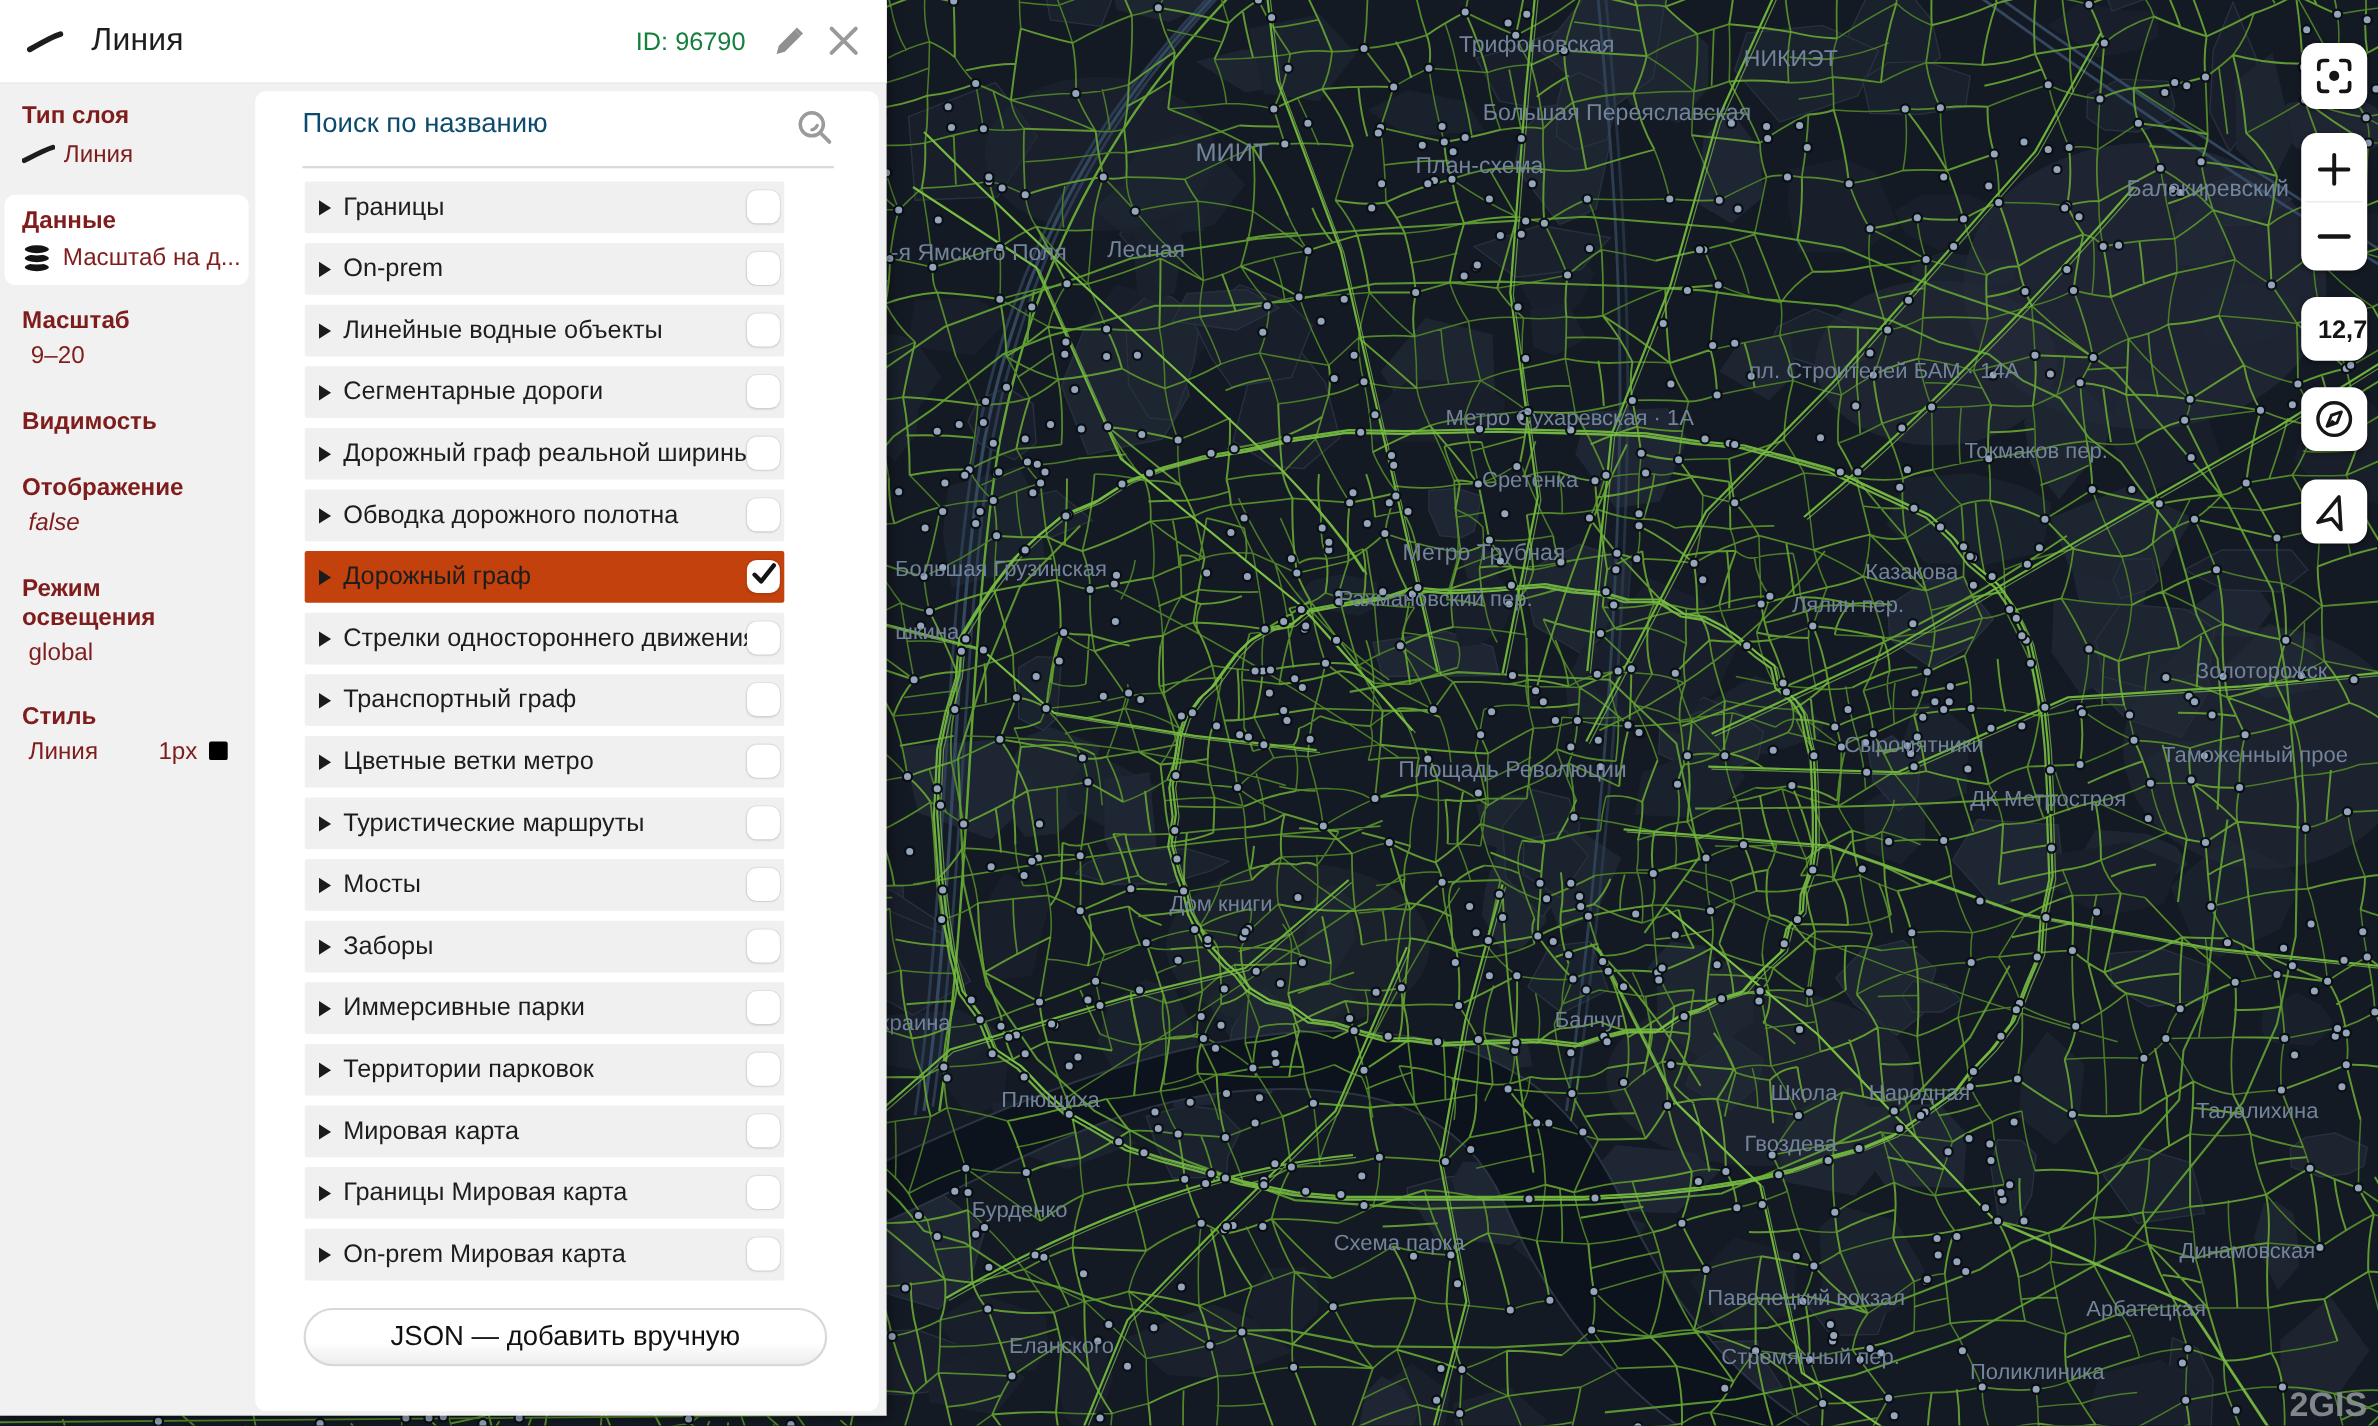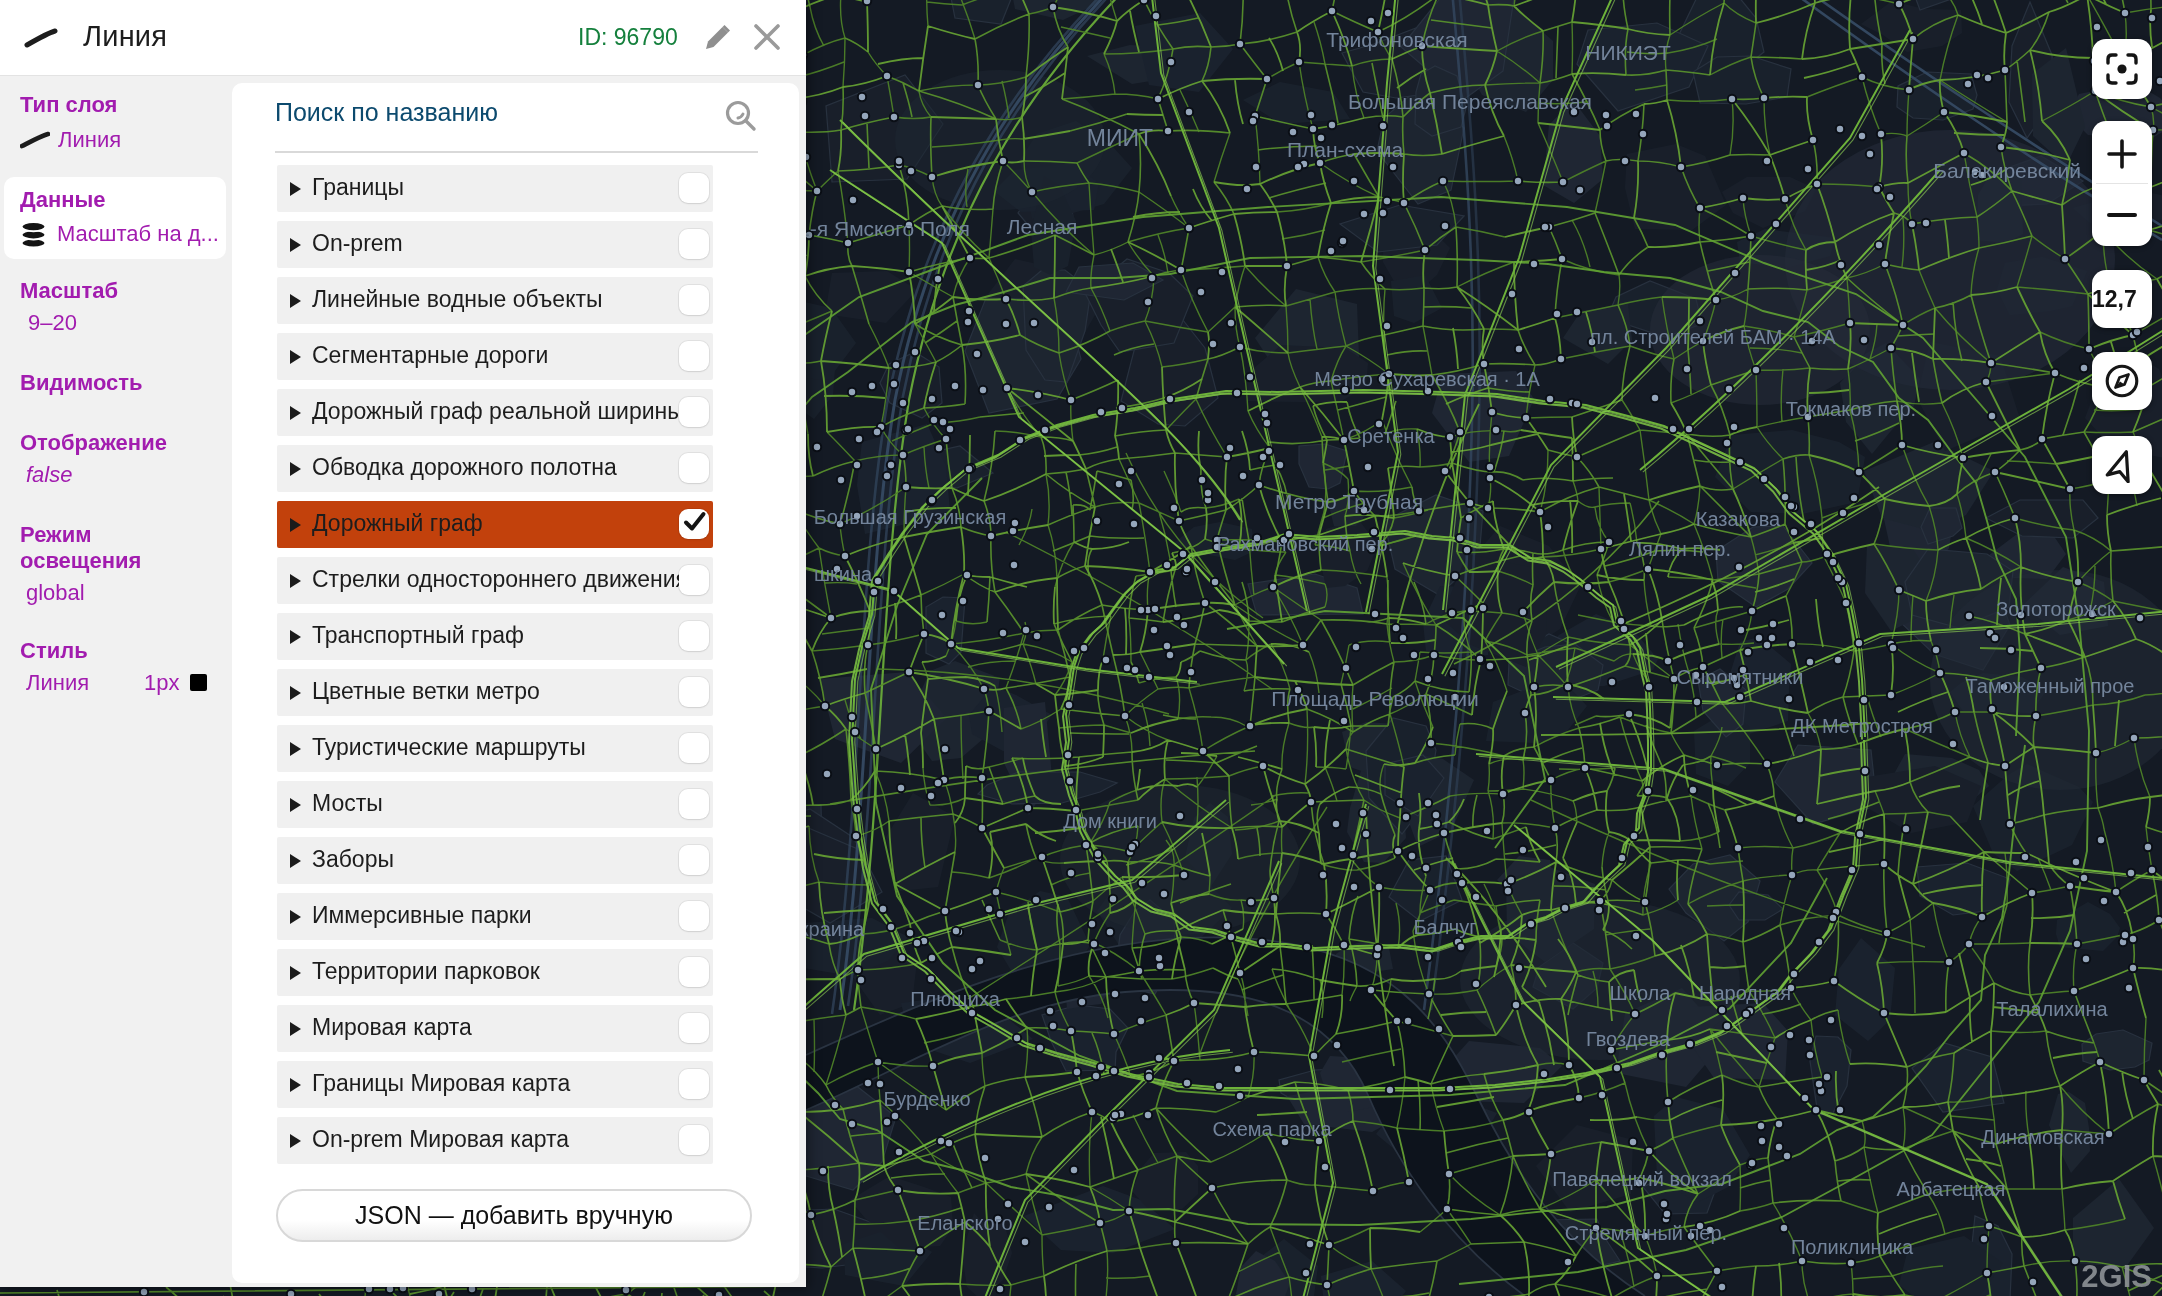--- a/index.html
+++ b/index.html
@@ -16,21 +16,21 @@
 .row.sel{background:#c2410c}
 .tri{position:absolute;left:13px;top:17px;width:0;height:0;border-left:11px solid #1b1b1b;
   border-top:7px solid transparent;border-bottom:7px solid transparent}
 .rlab{position:absolute;left:35px;top:9px;font-size:23px;color:#1d1d1d}
 .cb{position:absolute;right:4px;top:8px;width:30px;height:30px;background:#fff;border-radius:9px;
   box-shadow:0 0 0 1px rgba(0,0,0,.06),0 1px 2px rgba(0,0,0,.08)}
 .cb svg{position:absolute;left:0px;top:-2px}
 #jsonbtn{position:absolute;left:44px;top:1106px;width:472px;height:49px;border:2px solid #d8d8d8;
   border-radius:28px;background:linear-gradient(#ffffff 60%,#ededed);font-size:25px;color:#111;
   text-align:center;line-height:49px}
-.sb{position:absolute;font-size:22px;color:#a21caf}
+.sb{position:absolute;font-size:22px;color:#7f1d1d}
 .sbb{font-weight:bold}
 #dcard{position:absolute;left:4px;top:177px;width:222px;height:82px;background:#fff;border-radius:10px}
 .mbtn{position:absolute;left:2092px;width:60px;background:#fff;border-radius:14px;
   box-shadow:0 1px 5px rgba(0,0,0,.45)}
 </style></head><body>
 <svg width="2162" height="1296" viewBox="0 0 2162 1296" style="position:absolute;left:0;top:0">
     <rect width="2162" height="1296" fill="#141a24"></rect>
     <g opacity="0.85">
       <polygon points="1920,379 1914,406 1890,432 1872,454 1846,422 1840,383 1865,354 1886,343" fill="#1f2733"></polygon>
       <polygon points="1073,219 1070,234 1044,238 1033,231 1018,213 1033,191 1054,194 1071,197" fill="#1a212c" stroke="#2c3644" stroke-width="1.2"></polygon>
@@ -1179,21 +1179,21 @@
    <circle cx="17" cy="17" r="4.6" fill="#141414"></circle>
     </svg>
 </div>
 <div class="mbtn" style="top:121px;height:125px">
   <svg class="abs" style="left:15px;top:18px" width="30" height="30" viewBox="0 0 30 30">
    <path d="M15,2 V28 M2,15 H28" stroke="#141414" stroke-width="3.6" stroke-linecap="round"></path>
     </svg>
   <div class="abs" style="left:4px;top:62px;width:52px;height:1px;background:#e4e4e4"></div>
   <div class="abs" style="left:15px;top:92px;width:30px;height:4px;background:#141414;border-radius:2px"></div>
 </div>
-<div class="mbtn" style="top:270px;height:58px;text-align:left;line-height:58px;font-size:23px;color:#141414;font-weight:bold">12,7</div>
+<div class="mbtn" style="top:270px;height:58px;text-align:right;line-height:58px;font-size:23px;color:#141414;font-weight:bold">12,7</div>
 <div class="mbtn" style="top:352px;height:58px">
   <svg class="abs" style="left:12px;top:11px" width="36" height="36" viewBox="0 0 36 36">
    <circle cx="18" cy="18" r="14.8" fill="none" stroke="#161616" stroke-width="3.1"></circle>
    <path d="M24.5,11.5 L20.5,21.5 L11.5,24.5 L15.5,14.5 Z" fill="none" stroke="#161616" stroke-width="2.7" stroke-linejoin="round"></path>
    <path d="M11.5,24.5 L20.5,21.5 L16,18.5 Z" fill="#161616"></path>
     </svg>
 </div>
 <div class="mbtn" style="top:436px;height:58px">
   <svg class="abs" style="left:13px;top:11px" width="34" height="36" viewBox="0 0 34 36">
    <path d="M17,4 L28,32 L17,25 L6,32 Z" fill="none" stroke="#161616" stroke-width="3.2" stroke-linejoin="round" transform="rotate(18 17 18)"></path>

